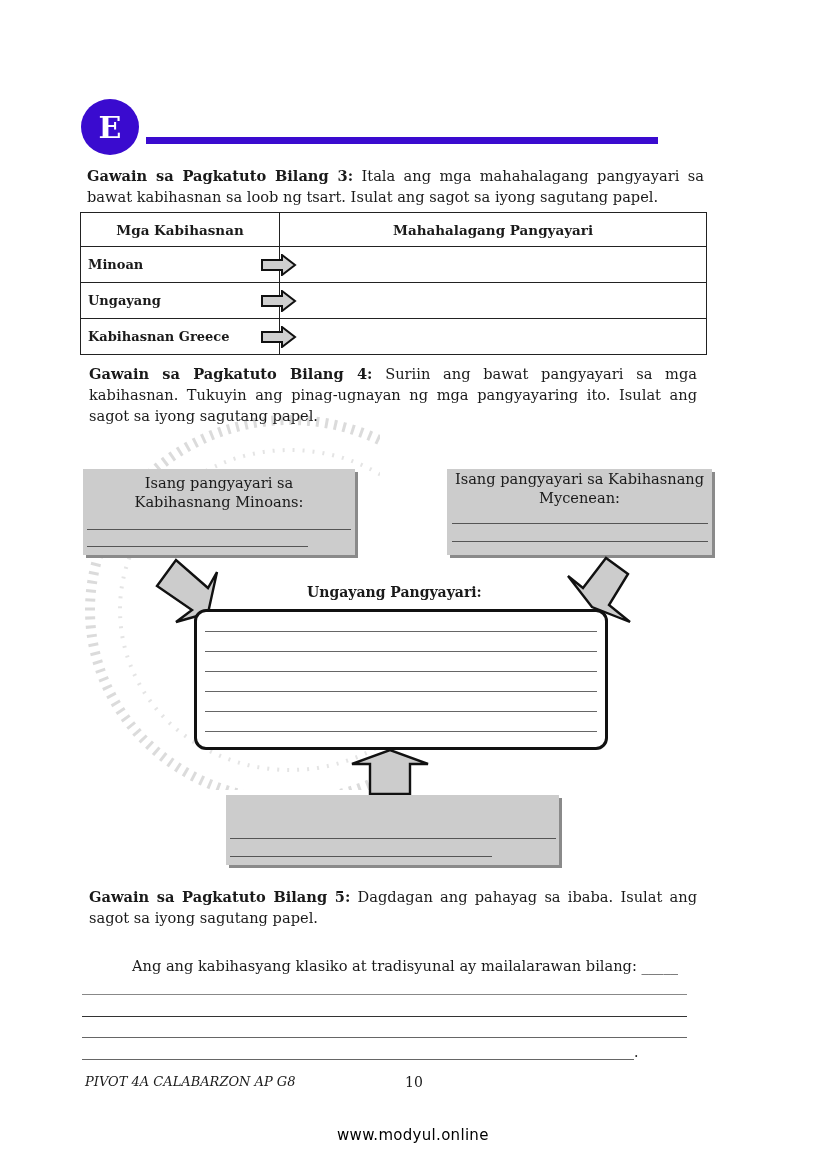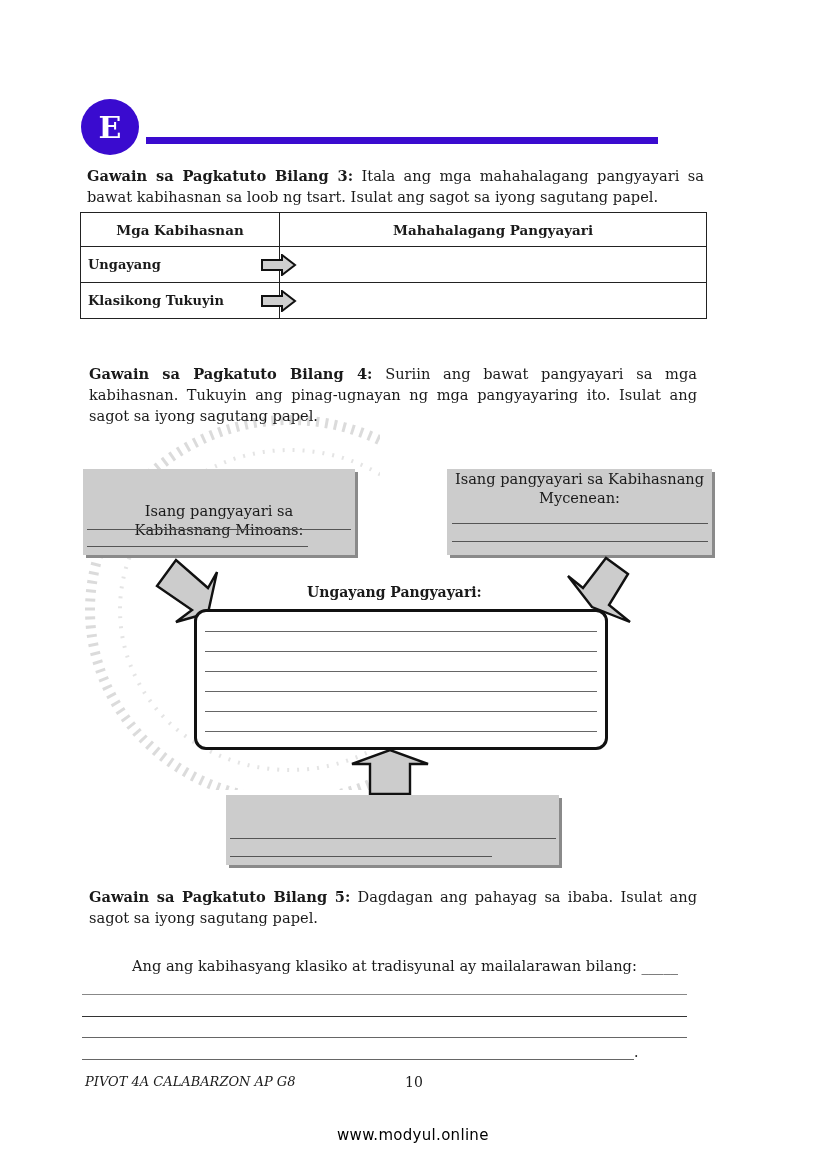--- a/index.html
+++ b/index.html
@@ -54,46 +54,55 @@
 </div>
 
 <table class="kab">
   <tbody>
       <tr>
     <th>Mga Kabihasnan</th>
     <th>Mahahalagang Pangyayari</th>
   </tr>
   <tr>
     <td class="name">
+      <span>Minoan</span>
+      <svg class="tarrow" viewBox="0 0 36 22">
+            <path d="M1 6 H21 V1 L34 11 L21 21 V16 H1 Z" fill="#cfcfcf" stroke="#111" stroke-width="2"></path>
+          </svg>
+    </td>
+    <td></td>
+  </tr>
+  <tr>
+    <td class="name">
       <span>Ungayang</span>
       <svg class="tarrow" viewBox="0 0 36 22">
             <path d="M1 6 H21 V1 L34 11 L21 21 V16 H1 Z" fill="#cfcfcf" stroke="#111" stroke-width="2"></path>
           </svg>
     </td>
     <td></td>
   </tr>
   <tr>
     <td class="name">
-      <span>Klasikong Tukuyin</span>
+      <span>Kabihasnan Greece</span>
       <svg class="tarrow" viewBox="0 0 36 22">
             <path d="M1 6 H21 V1 L34 11 L21 21 V16 H1 Z" fill="#cfcfcf" stroke="#111" stroke-width="2"></path>
           </svg>
     </td>
     <td></td>
   </tr>
 </tbody>
   </table>
 
 <div class="abs para" style="left:89px;top:363px;width:608px;">
   <b>Gawain sa Pagkatuto Bilang 4:</b>
   <span>Suriin ang bawat pangyayari sa mga kabihasnan. Tukuyin ang pinag-ugnayan ng mga pangyayaring ito. Isulat ang sagot sa iyong sagutang papel.</span>
 </div>
 
 <div class="abs gbox" style="left:83px;top:469px;width:272px;height:86px;">
-  <div style="padding:4px 14px 0;margin-top:28px;">Isang pangyayari sa Kabihasnang Minoans:</div>
+  <div style="padding:4px 14px 0;">Isang pangyayari sa Kabihasnang Minoans:</div>
   <div class="gline" style="left:4px;width:264px;top:60px;"></div>
   <div class="gline" style="left:4px;width:221px;top:77px;"></div>
 </div>
 
 <div class="abs gbox" style="left:447px;top:469px;width:265px;height:86px;">
   <div style="padding:0 4px 0;">Isang pangyayari sa Kabihasnang Mycenean:</div>
   <div class="gline" style="left:5px;width:256px;top:54px;"></div>
   <div class="gline" style="left:5px;width:256px;top:72px;"></div>
 </div>
 

